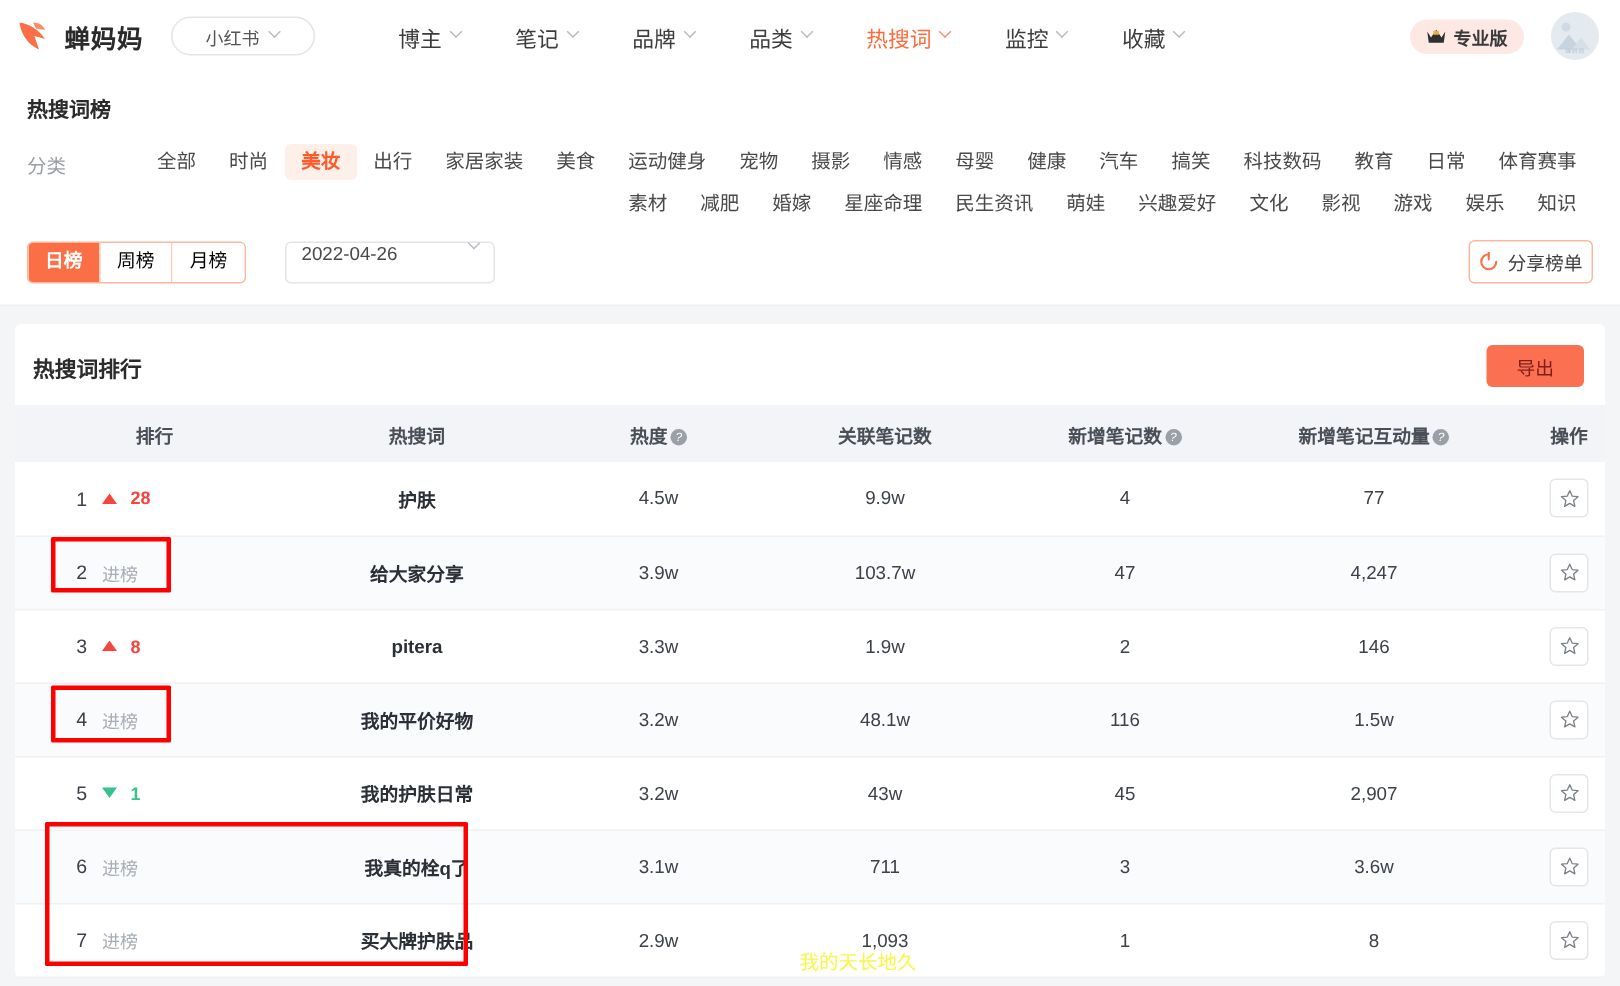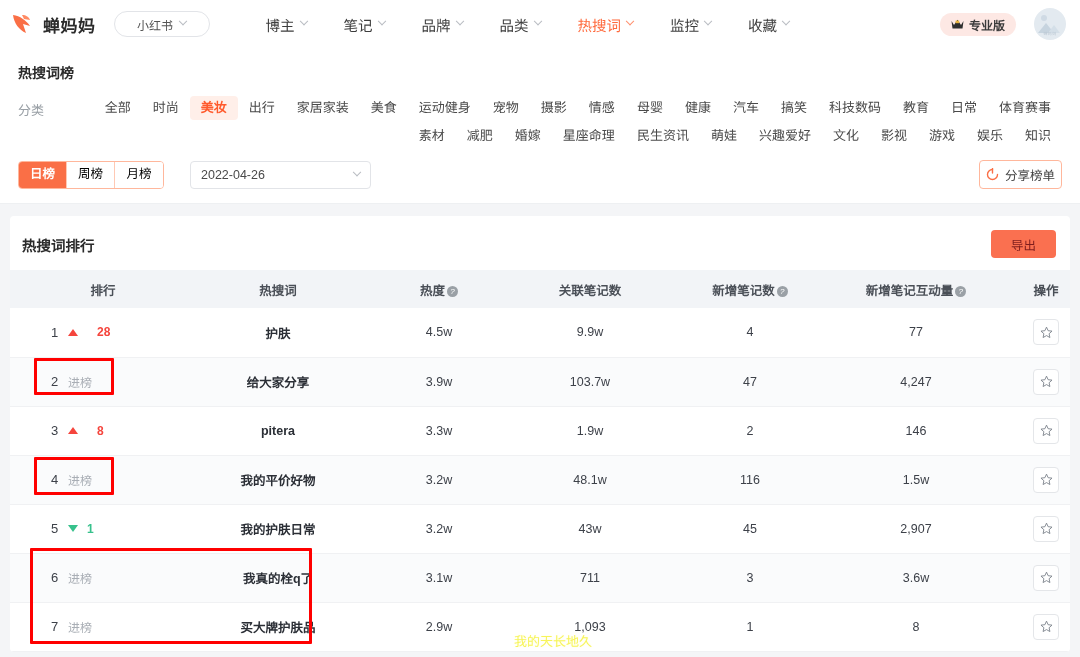--- a/index.html
+++ b/index.html
@@ -101,23 +101,23 @@
   }
   .seg { display: flex; border-radius: 4px; overflow: hidden; border: 1px solid #ffb79c; }
   .seg div {
     width: 48px; height: 26px; line-height: 25px; text-align: center;
     font-size: 12.5px; color: #000000; background: #fff; cursor: pointer;
     border-right: 1px solid #ffc9b4;
   }
   .seg div:last-child { border-right: none; }
   .seg div.on { background: #fa6f46; color: #fff; font-weight: bold; }
   .datepick {
-    margin-left: 26px; width: 181px; height: 28px;
+    margin-left: 26px; width: 140px; height: 28px;
     border: 1px solid #e2e4e8; border-radius: 4px; background: #fff;
-    display: flex; align-items: center; justify-content: space-between;
+    display: flex; justify-content: space-between;
     padding: 0 10px; font-size: 12.5px; color: #4a4a4a; cursor: pointer;
   }
   .share-btn {
     position: absolute; right: 18px; top: 12px;
     height: 29px; padding: 0 6px; border: 1px solid #ffb79c;
     border-radius: 4px; background: #fff; color: #404040;
     font-size: 12.5px; display: flex; align-items: center; gap: 6px;
     cursor: pointer;
     text-align: right;
   }
@@ -158,37 +158,37 @@
   .c-word { width: 180px; }
   .c-hot  { width: 142px; }
   .c-rel  { width: 160px; }
   .c-new  { width: 160px; }
   .c-int  { width: 172px; }
   .c-act  { width: 88px; }
   .rank-cell { display: flex; align-items: center; gap: 9px; padding-left: 40px; }
   .rank-num { font-size: 13px; color: #3d4149; min-width: 9px; }
   .tri-up { width:0;height:0;border-left:5px solid transparent;border-right:5px solid transparent;border-bottom:7px solid #f5453d;}
   .tri-dn { width:0;height:0;border-left:5px solid transparent;border-right:5px solid transparent;border-top:7px solid #37c18c;}
-  .delta-up { color:#f5453d; font-size:12px; font-weight:bold;margin-left:10px;}
+  .delta-up { color:#f5453d; font-size:12px; font-weight:bold;}
   .delta-dn { color:#37c18c; font-size:12px; font-weight:bold;}
   .newtag { color:#a9aeb5; font-size:12px; }
   .word { font-weight: bold; color: #2b2f36; font-size: 12.5px; }
   .star {
     width: 26px; height: 26px; border: 1px solid #e4e6e9; border-radius: 4px;
     display: inline-flex; align-items: center; justify-content: center;
     cursor: pointer; background: #fff;
   }
 
   
   .anno {
     position: absolute; border: 3px solid #ff0000;
     pointer-events: none; z-index: 20; border-radius: 1px;
   }
   .watermark {
-    position: absolute; left: 553px; top: 631px; transform: translateX(-50%);
+    position: absolute; left: 572px; top: 631px; transform: translateX(-50%);
     color: #f7f45a; font-size: 13px; z-index: 15;
     font-family: Liberation Serif, serif; white-space: nowrap;
     text-shadow: 0 0 2px rgba(255,255,210,.9);
   }
 </style>
 </head>
 <body>
 
 <div class="page">
 

